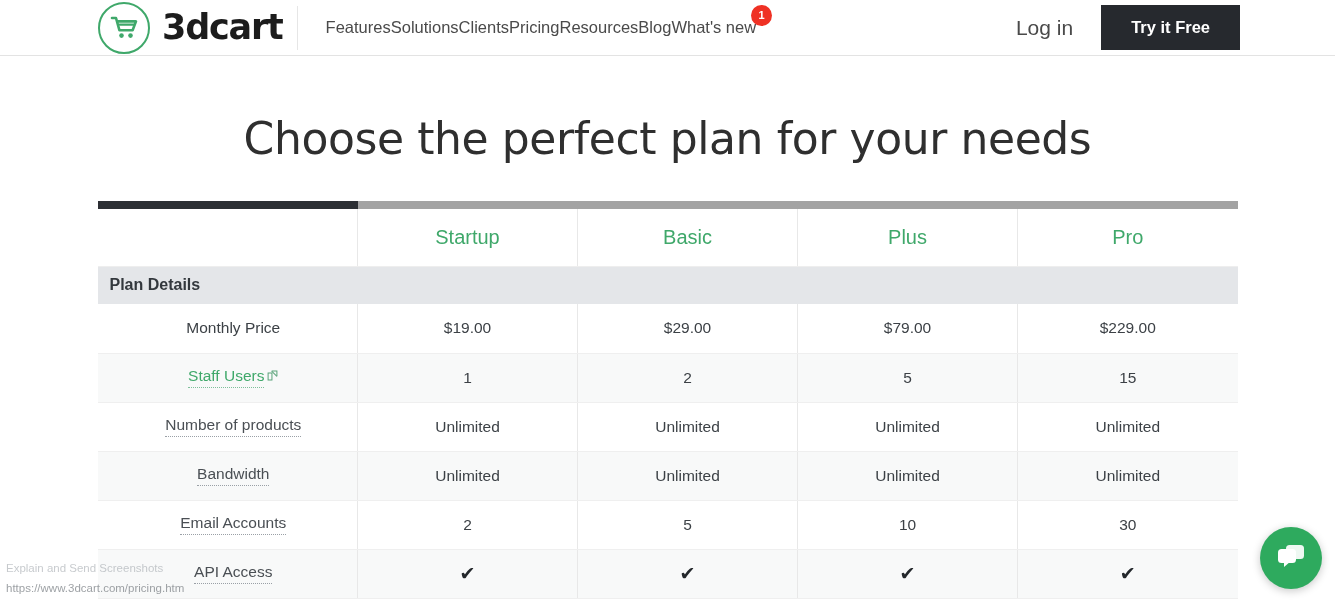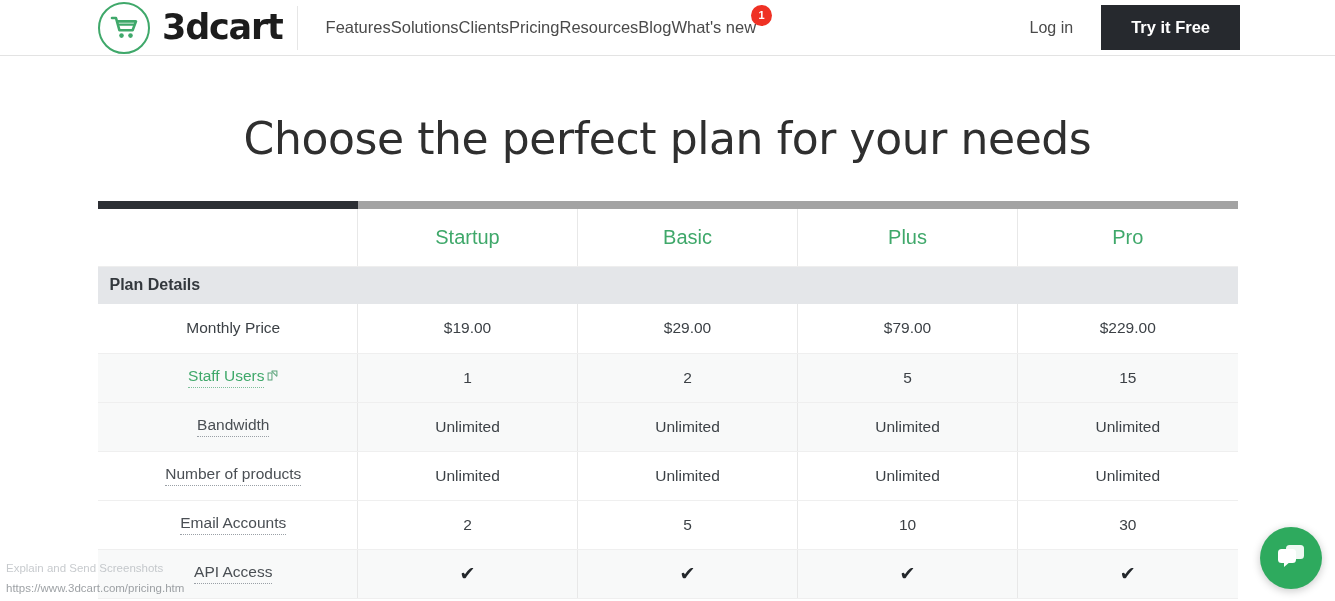--- a/index.html
+++ b/index.html
@@ -73,21 +73,21 @@
     display: flex; align-items: center; justify-content: center;
     line-height: 1;
   }
   .header-right {
     margin-left: auto;
     display: flex; align-items: center;
     gap: 0px;
     margin-right: 95px;
   }
   .login-link {
-    font-size: 16px; color: #4a4a4a;
+    font-size: 21px; color: #4a4a4a;
     margin-right: 28px; cursor: pointer; white-space: nowrap;
   }
   .cta-btn {
     background: #26292e;
     color: #ffffff;
     font-size: 16.5px;
     font-weight: 700;
     padding: 13px 30px;
     border: none;
     cursor: pointer;
@@ -303,33 +303,33 @@
                   <path d="M5.1 1.2 h5.7 v5.7" fill="none" stroke="#5aa37a" stroke-width="1.1"></path>
                   <path d="M5.1 1.2 l5.7 5.7" fill="none" stroke="#5aa37a" stroke-width="1.1"></path>
                 </svg></span>
           </td>
           <td>1</td>
           <td>2</td>
           <td>5</td>
           <td>15</td>
         </tr>
 
+        <tr class="data-row">
+          <td class="label-cell">
+            <span class="row-label">Number of products</span>
+          </td>
+          <td>Unlimited</td>
+          <td>Unlimited</td>
+          <td>Unlimited</td>
+          <td>Unlimited</td>
+        </tr>
+
         <tr class="data-row alt">
           <td class="label-cell">
             <span class="row-label">Bandwidth</span>
-          </td>
-          <td>Unlimited</td>
-          <td>Unlimited</td>
-          <td>Unlimited</td>
-          <td>Unlimited</td>
-        </tr>
-
-        <tr class="data-row">
-          <td class="label-cell">
-            <span class="row-label">Number of products</span>
           </td>
           <td>Unlimited</td>
           <td>Unlimited</td>
           <td>Unlimited</td>
           <td>Unlimited</td>
         </tr>
 
         <tr class="data-row">
           <td class="label-cell">
             <span class="row-label">Email Accounts</span>

